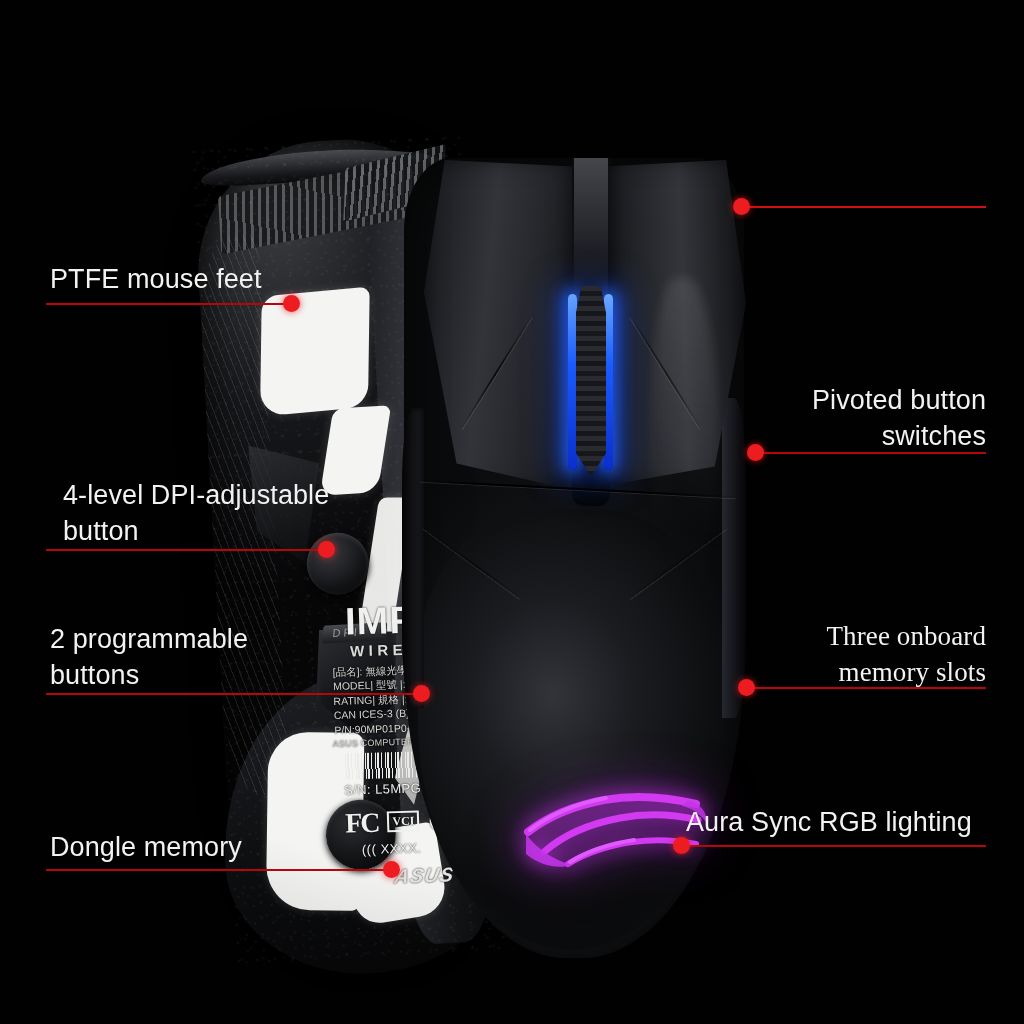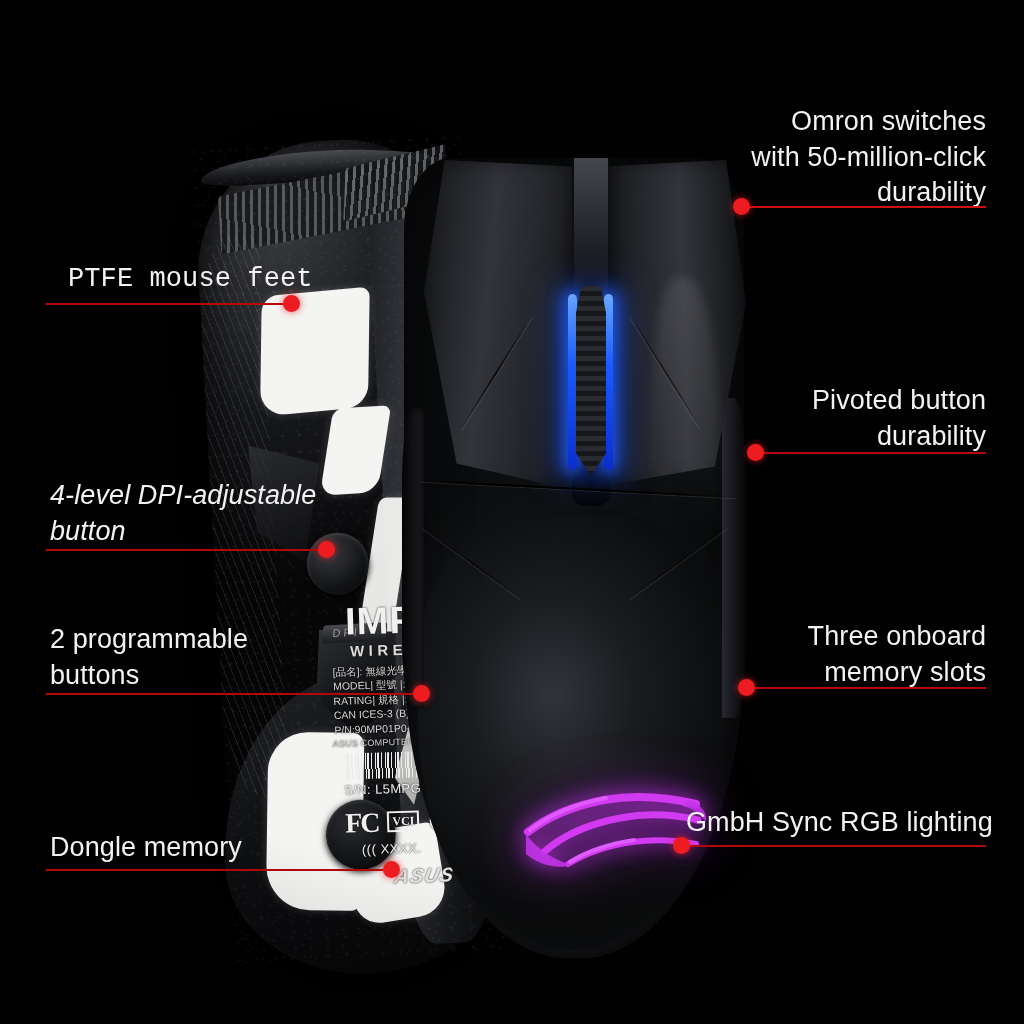--- a/index.html
+++ b/index.html
@@ -280,51 +280,48 @@
         <path d="M10,64 C28,50 54,38 86,32"></path>
         <path d="M50,96 C66,86 88,78 114,74"></path>
       </g>
       <path d="M6,68 C18,84 34,94 52,99 C36,104 18,98 6,88 Z" fill="#c234e8" opacity=".9"></path>
       <path d="M168,34 C180,38 188,46 186,56 C180,48 172,42 162,40 Z" fill="#c234e8" opacity=".85"></path>
     </svg>
   </div>
 
   <div id="vignette"></div>
 
-  <div class="callout right" style="left:636px;top:104px;width:350px;">Omron switches
-with 50-million-click
-durability</div>
   <div class="leader bright" style="left:743px;top:206px;width:243px;"></div>
   <div class="dot" style="left:733px;top:198px;"></div>
 
-  <div class="callout left" style="left:68px;top:262px;width:330px;font-family:Liberation Mono, monospace;">PTFE mouse feet</div>
+  <div class="callout left" style="left:50px;top:262px;width:330px;">PTFE mouse feet</div>
   <div class="leader" style="left:46px;top:303px;width:243px;"></div>
   <div class="dot" style="left:283px;top:295px;"></div>
 
   <div class="callout right" style="left:636px;top:383px;width:350px;">Pivoted button
-durability</div>
+switches</div>
   <div class="leader" style="left:757px;top:452px;width:229px;"></div>
   <div class="dot" style="left:747px;top:444px;"></div>
 
-  <div class="callout left" style="left:50px;top:478px;width:340px;font-style:italic;">4-level DPI-adjustable
+  <div class="callout left" style="left:63px;top:478px;width:340px;">4-level DPI-adjustable
 button</div>
   <div class="leader" style="left:46px;top:549px;width:280px;"></div>
   <div class="dot" style="left:318px;top:541px;"></div>
 
   <div class="callout left" style="left:50px;top:622px;width:340px;">2 programmable
 buttons</div>
   <div class="leader" style="left:46px;top:693px;width:375px;"></div>
   <div class="dot" style="left:413px;top:685px;"></div>
 
-  <div class="callout right" style="left:636px;top:619px;width:350px;">Three onboard
+  <div class="callout right" style="left:636px;top:619px;width:350px;font-family:Liberation Serif, serif;">Three onboard
 memory slots</div>
   <div class="leader" style="left:748px;top:687px;width:238px;"></div>
   <div class="dot" style="left:738px;top:679px;"></div>
 
   <div class="callout left" style="left:50px;top:830px;width:330px;">Dongle memory</div>
   <div class="leader" style="left:46px;top:869px;width:345px;"></div>
   <div class="dot" style="left:383px;top:861px;"></div>
 
-  <div class="callout left" style="left:686px;top:805px;width:320px;">GmbH Sync RGB lighting</div>
+  <div class="callout left" style="left:686px;top:805px;width:320px;">Aura Sync RGB lighting</div>
   <div class="leader" style="left:681px;top:845px;width:305px;"></div>
   <div class="dot" style="left:673px;top:837px;"></div>
 
 </div>
 
 </body></html>

